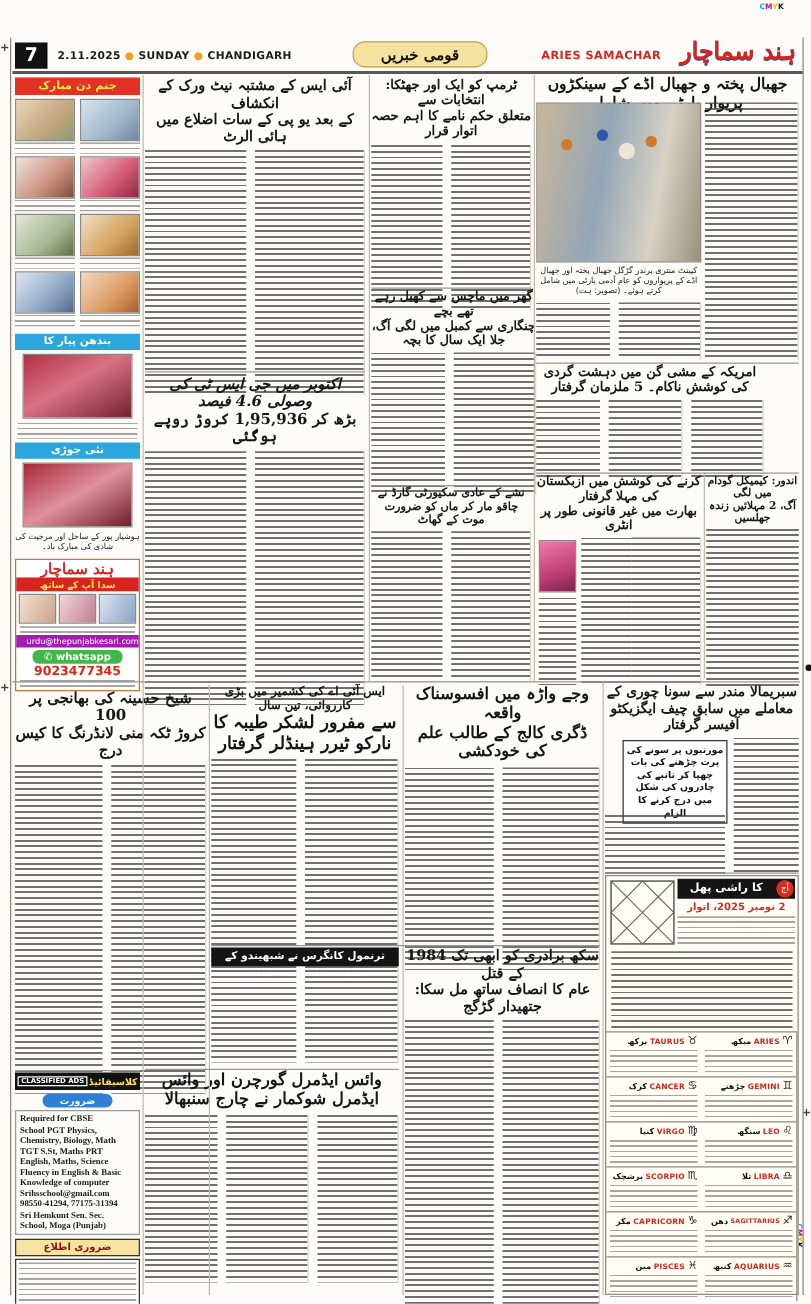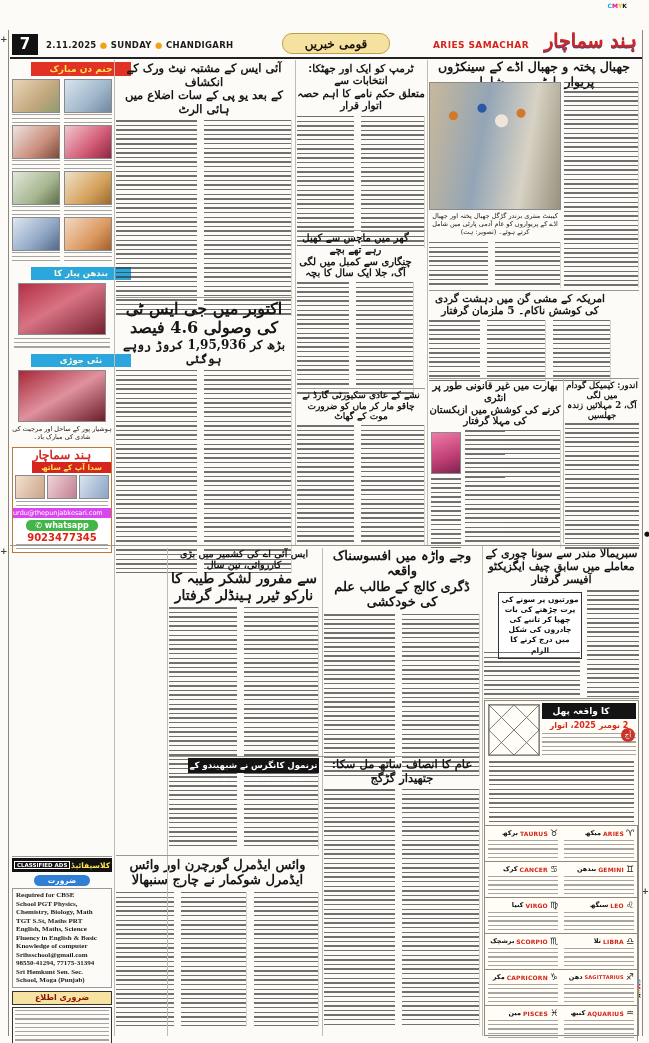--- a/index.html
+++ b/index.html
@@ -9,21 +9,21 @@
   .rtl{direction:rtl;}
   .hl{direction:rtl;font-family:"DejaVu Serif","Liberation Serif",serif;font-weight:bold;color:#161616;text-align:center;line-height:1.18;}
   .simcol{background:repeating-linear-gradient(to bottom,#3b3b3b 0,#3b3b3b 1.5px,transparent 1.5px,transparent 4.6px);opacity:.72;}
   .simlight{background:repeating-linear-gradient(to bottom,#6b6b6b 0,#6b6b6b 1.2px,transparent 1.2px,transparent 4.2px);opacity:.6;}
   .cols{display:flex;gap:7px;}
   .cols .c{flex:1;}
   .cols .c + .c{border-right:1px solid #cdc6b8;padding-right:6px;}
   .photo{border:1px solid #8a8a8a;box-sizing:border-box;}
   .vline{position:absolute;width:1px;background:#c2bcae;}
   .hline{position:absolute;height:1px;background:#9d978b;}
-  .banner{color:#fff;font-weight:bold;text-align:center;direction:rtl;margin-left:19px;}
+  .banner{color:#fff;font-weight:bold;text-align:center;direction:rtl;}
   .capline{font-size:6.5px;color:#222;direction:rtl;text-align:center;line-height:1.25;}
   .mark{position:absolute;color:#444;font-size:9px;font-weight:bold;}
   .cmyk span:nth-child(1){color:#00aeef}.cmyk span:nth-child(2){color:#ec008c}
   .cmyk span:nth-child(3){color:#e8c500}.cmyk span:nth-child(4){color:#111}
   .zrow{display:flex;border-top:1px solid #8f8a7e;}
   .zcell{flex:1;box-sizing:border-box;padding:2px 3px;height:35px;overflow:hidden;}
   .zcell + .zcell{border-right:1px solid #8f8a7e;}
   .zhead{display:flex;direction:rtl;align-items:center;gap:2px;font-size:6.5px;}
   .zur{font-weight:bold;color:#111;}
   .zen{color:#d22619;font-weight:bold;font-size:6px;letter-spacing:.2px;}
@@ -103,56 +103,56 @@
 
   <div class="blk" style="left:12px;top:447px;width:100px;height:106px;border:1px solid #c07838;background:#fff;">
     <div class="rtl" style="font-size:12px;font-weight:bold;color:#d6251f;text-align:center;font-family:'DejaVu Serif',serif;line-height:14px;">ہند سماچار</div>
     <div class="banner" style="height:11px;background:#d6251f;color:#ffe34d;font-size:7.5px;line-height:11px;">سدا آپ کے ساتھ</div>
     <div style="display:flex;gap:2px;padding:2px;">
       <div class="photo" style="flex:1;height:24px;background:linear-gradient(120deg,#f3e2cf,#caa489);"></div>
       <div class="photo" style="flex:1;height:24px;background:linear-gradient(120deg,#f0d4d8,#c27f92);"></div>
       <div class="photo" style="flex:1;height:24px;background:linear-gradient(120deg,#d9e4f0,#8ba3c4);"></div>
     </div>
     <div class="simlight" style="height:7px;margin:0 3px;"></div>
-    <div style="height:10px;background:#d946ef;color:#fff;font-size:6.5px;text-align:left;line-height:10px;">urdu@thepunjabkesari.com</div>
+    <div style="height:10px;background:#a21caf;color:#fff;font-size:6.5px;text-align:right;line-height:10px;">urdu@thepunjabkesari.com</div>
     <div style="margin:2px auto 0;width:72px;height:11px;background:#43b649;border-radius:5px;color:#fff;font-size:8px;font-weight:bold;text-align:center;line-height:11px;">
       <span>✆ </span><span>whatsapp</span>
     </div>
     <div style="color:#e02414;font-size:10px;font-weight:bold;text-align:center;line-height:13px;">9023477345</div>
     <div class="simlight" style="height:8px;margin:0 3px;"></div>
   </div>
 
   <div class="blk" style="left:116px;top:62px;width:176px;height:234px;">
     <div class="hl" style="font-size:11.5px;">آئی ایس کے مشتبہ نیٹ ورک کے انکشاف</div>
     <div class="hl" style="font-size:11.5px;">کے بعد یو پی کے سات اضلاع میں ہائی الرٹ</div>
     <div class="cols" style="margin-top:4px;height:196px;">
       <div class="c simcol"></div>
       <div class="c simcol"></div>
     </div>
   </div>
 
   <div class="blk" style="left:116px;top:300px;width:176px;height:243px;">
-    <div class="hl" style="font-size:16px;">اکتوبر میں جی ایس ٹی کی وصولی 4.6 فیصد</div>
+    <div class="hl" style="font-size:12px;font-style:italic;">اکتوبر میں جی ایس ٹی کی وصولی 4.6 فیصد</div>
     <div class="hl" style="font-size:12px;">بڑھ کر 1,95,936 کروڑ روپے ہوگئی</div>
     <div class="cols" style="margin-top:4px;height:203px;">
       <div class="c simcol"></div>
       <div class="c simcol"></div>
     </div>
   </div>
 
   <div class="blk" style="left:297px;top:62px;width:128px;height:166px;">
     <div class="hl" style="font-size:10.5px;">ٹرمپ کو ایک اور جھٹکا: انتخابات سے</div>
     <div class="hl" style="font-size:10.5px;">متعلق حکم نامے کا اہم حصہ اتوار قرار</div>
     <div class="cols" style="margin-top:4px;height:132px;">
       <div class="c simcol"></div>
       <div class="c simcol"></div>
     </div>
   </div>
 
-  <div class="blk" style="left:297px;top:232px;width:117px;height:154px;">
+  <div class="blk" style="left:297px;top:232px;width:132px;height:154px;">
     <div class="hl" style="font-size:10px;">گھر میں ماچس سے کھیل رہے تھے بچے</div>
     <div class="hl" style="font-size:10px;">چنگاری سے کمبل میں لگی آگ، جلا ایک سال کا بچہ</div>
     <div class="cols" style="margin-top:3px;height:114px;">
       <div class="c simcol"></div>
       <div class="c simcol"></div>
     </div>
   </div>
 
   <div class="blk" style="left:297px;top:390px;width:128px;height:153px;">
     <div class="hl" style="font-size:9px;">نشے کے عادی سکیورٹی گارڈ نے چاقو مار کر ماں کو ضرورت موت کے گھاٹ</div>
@@ -176,22 +176,22 @@
   <div class="blk" style="left:429px;top:292px;width:182px;height:86px;">
     <div class="hl" style="font-size:10.5px;">امریکہ کے مشی گن میں دہشت گردی کی کوشش ناکام۔ 5 ملزمان گرفتار</div>
     <div class="cols" style="margin-top:3px;height:64px;">
       <div class="c simcol"></div>
       <div class="c simcol"></div>
       <div class="c simcol"></div>
     </div>
   </div>
 
   <div class="blk" style="left:429px;top:380px;width:132px;height:163px;">
+    <div class="hl" style="font-size:10px;">کرنے کی کوشش میں ازبکستان کی مہلا گرفتار</div>
     <div class="hl" style="font-size:10px;">بھارت میں غیر قانونی طور پر انٹری</div>
-    <div class="hl" style="font-size:10px;">کرنے کی کوشش میں ازبکستان کی مہلا گرفتار</div>
     <div style="position:relative;margin-top:3px;height:118px;">
       <div class="photo" style="position:absolute;left:2px;top:2px;width:30px;height:42px;background:linear-gradient(160deg,#ef7ba8,#c03f74 60%,#7c2450);"></div>
       <div class="simcol" style="position:absolute;left:36px;top:0;width:40px;height:118px;"></div>
       <div class="simcol" style="position:absolute;right:0;top:0;width:52px;height:118px;border-right:1px solid #cdc6b8;padding-right:3px;"></div>
       <div class="simcol" style="position:absolute;left:2px;top:48px;width:30px;height:70px;"></div>
     </div>
   </div>
 
   <div class="blk" style="left:565px;top:380px;width:74px;height:163px;">
     <div class="hl" style="font-size:8.5px;">اندور: کیمیکل گودام میں لگی</div>
@@ -202,20 +202,28 @@
   <div class="blk" style="left:484px;top:548px;width:155px;height:148px;">
     <div class="hl" style="font-size:11px;">سبریمالا مندر سے سونا چوری کے</div>
     <div class="hl" style="font-size:11px;">معاملے میں سابق چیف ایگزیکٹو آفیسر گرفتار</div>
     <div style="position:relative;margin-top:3px;height:112px;">
       <div class="rtl" style="position:absolute;left:14px;top:2px;width:78px;border:1px solid #333;padding:2px;font-size:7.5px;font-weight:bold;text-align:center;line-height:1.35;color:#111;background:#fff;">مورتیوں پر سونے کی پرت چڑھنے کی بات چھپا کر تانبے کی چادروں کی شکل میں درج کرنے کا الزام</div>
       <div class="simcol" style="position:absolute;right:0;top:0;width:52px;height:112px;"></div>
       <div class="simcol" style="position:absolute;left:0;top:62px;width:96px;height:50px;"></div>
     </div>
   </div>
 
+  <div class="blk" style="left:12px;top:551px;width:153px;height:303px;">
+    <div class="hl" style="font-size:12px;">شیخ حسینہ کی بھانجی پر 100</div>
+    <div class="hl" style="font-size:12px;">کروڑ ٹکہ منی لانڈرنگ کا کیس درج</div>
+    <div class="cols" style="margin-top:4px;height:263px;">
+      <div class="c simcol"></div>
+      <div class="c simcol"></div>
+    </div>
+  </div>
 
   <div class="blk" style="left:169px;top:548px;width:150px;height:206px;">
     <div class="hl" style="font-size:9.5px;">ایس آئی اے کی کشمیر میں بڑی کارروائی، تین سال</div>
     <div class="hl" style="font-size:14px;">سے مفرور لشکر طیبہ کا نارکو ٹیرر ہینڈلر گرفتار</div>
     <div class="cols" style="margin-top:4px;height:170px;">
       <div class="c simcol"></div>
       <div class="c simcol"></div>
     </div>
   </div>
 
@@ -230,20 +238,21 @@
   <div class="blk" style="left:324px;top:548px;width:156px;height:206px;">
     <div class="hl" style="font-size:13px;">وجے واڑہ میں افسوسناک واقعہ</div>
     <div class="hl" style="font-size:13px;">ڈگری کالج کے طالب علم کی خودکشی</div>
     <div class="cols" style="margin-top:5px;height:162px;">
       <div class="c simcol"></div>
       <div class="c simcol"></div>
     </div>
   </div>
 
   <div class="blk" style="left:324px;top:758px;width:156px;height:278px;">
+    <div class="hl" style="font-size:11.5px;">سکھ برادری کو ابھی تک 1984 کے قتل</div>
     <div class="hl" style="font-size:11.5px;">عام کا انصاف ساتھ مل سکا: جتھیدار گڑگج</div>
     <div class="cols" style="margin-top:4px;height:238px;">
       <div class="c simcol"></div>
       <div class="c simcol"></div>
     </div>
   </div>
 
   <div class="blk" style="left:116px;top:857px;width:203px;height:179px;">
     <div class="hl" style="font-size:13px;">وائس ایڈمرل گورچرن اور وائس</div>
     <div class="hl" style="font-size:13px;">ایڈمرل شوکمار نے چارج سنبھالا</div>
@@ -279,22 +288,22 @@
 
   <div class="blk" style="left:484px;top:700px;width:155px;height:336px;border:1px solid #8f8a7e;background:#fffdf6;">
     <div style="position:relative;height:58px;">
       <svg width="52" height="52" viewBox="0 0 60 60" style="position:absolute;left:3px;top:3px;">
         <rect x="1" y="1" width="58" height="58" fill="none" stroke="#666" stroke-width="1.5"></rect>
         <line x1="1" y1="1" x2="59" y2="59" stroke="#666"></line>
         <line x1="59" y1="1" x2="1" y2="59" stroke="#666"></line>
         <polygon points="30,1 59,30 30,59 1,30" fill="none" stroke="#666"></polygon>
       </svg>
       <div style="position:absolute;right:2px;top:2px;width:94px;height:16px;background:#141414;color:#fff;">
-        <span style="position:absolute;right:1px;top:1px;width:14px;height:14px;background:#d92b1f;border-radius:50%;color:#fff;font-size:7px;text-align:center;line-height:14px;direction:rtl;margin-top:24px;">آج</span>
-        <span class="rtl" style="position:absolute;right:18px;top:0;width:74px;font-size:9px;font-weight:bold;text-align:center;line-height:16px;">کا واقعہ پھل</span>
+        <span style="position:absolute;right:1px;top:1px;width:14px;height:14px;background:#d92b1f;border-radius:50%;color:#fff;font-size:7px;text-align:center;line-height:14px;direction:rtl;">آج</span>
+        <span class="rtl" style="position:absolute;right:18px;top:0;width:74px;font-size:9px;font-weight:bold;text-align:center;line-height:16px;">کا راشی پھل</span>
       </div>
       <div class="rtl" style="position:absolute;right:2px;top:20px;width:94px;color:#d92b1f;font-size:8px;font-weight:bold;text-align:center;">2 نومبر 2025، اتوار</div>
       <div class="simlight" style="position:absolute;right:2px;top:32px;width:94px;height:24px;"></div>
     </div>
     <div class="simcol" style="margin:2px 4px;height:62px;"></div>
     <div>
       <div class="zrow">
         <div class="zcell">
           <div class="zhead">
               <span class="zglyph">♉</span>
@@ -318,21 +327,21 @@
               <span class="zglyph">♋</span>
               <span class="zen">CANCER</span>
               <span class="zur">کرک</span>
             </div>
           <div class="zsim simlight"></div>
         </div>
         <div class="zcell">
           <div class="zhead">
               <span class="zglyph">♊</span>
               <span class="zen">GEMINI</span>
-              <span class="zur">بندھن</span>
+              <span class="zur">چڑھنے</span>
             </div>
           <div class="zsim simlight"></div>
         </div>
       </div>
       <div class="zrow">
         <div class="zcell">
           <div class="zhead">
               <span class="zglyph">♍</span>
               <span class="zen">VIRGO</span>
               <span class="zur">کنیا</span>

